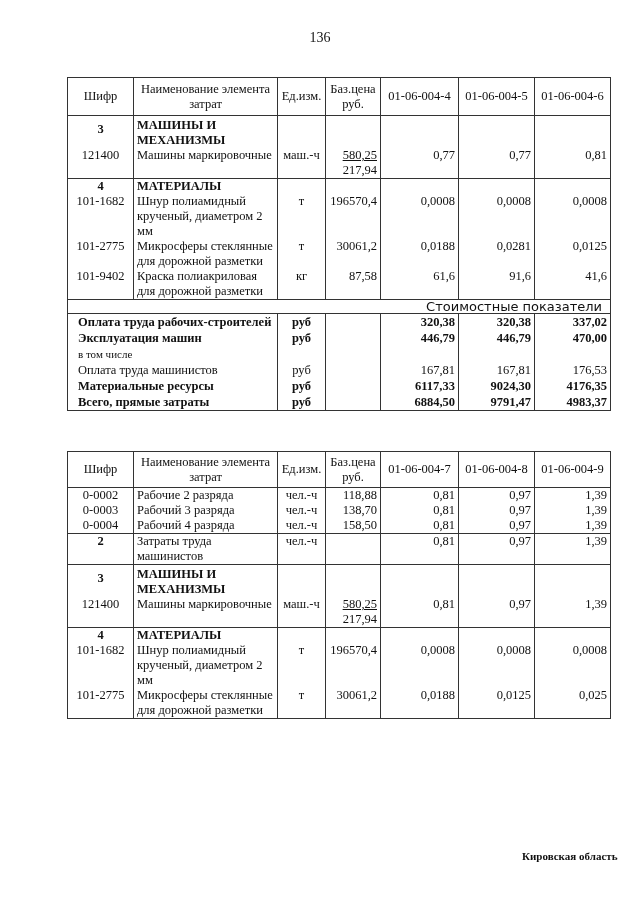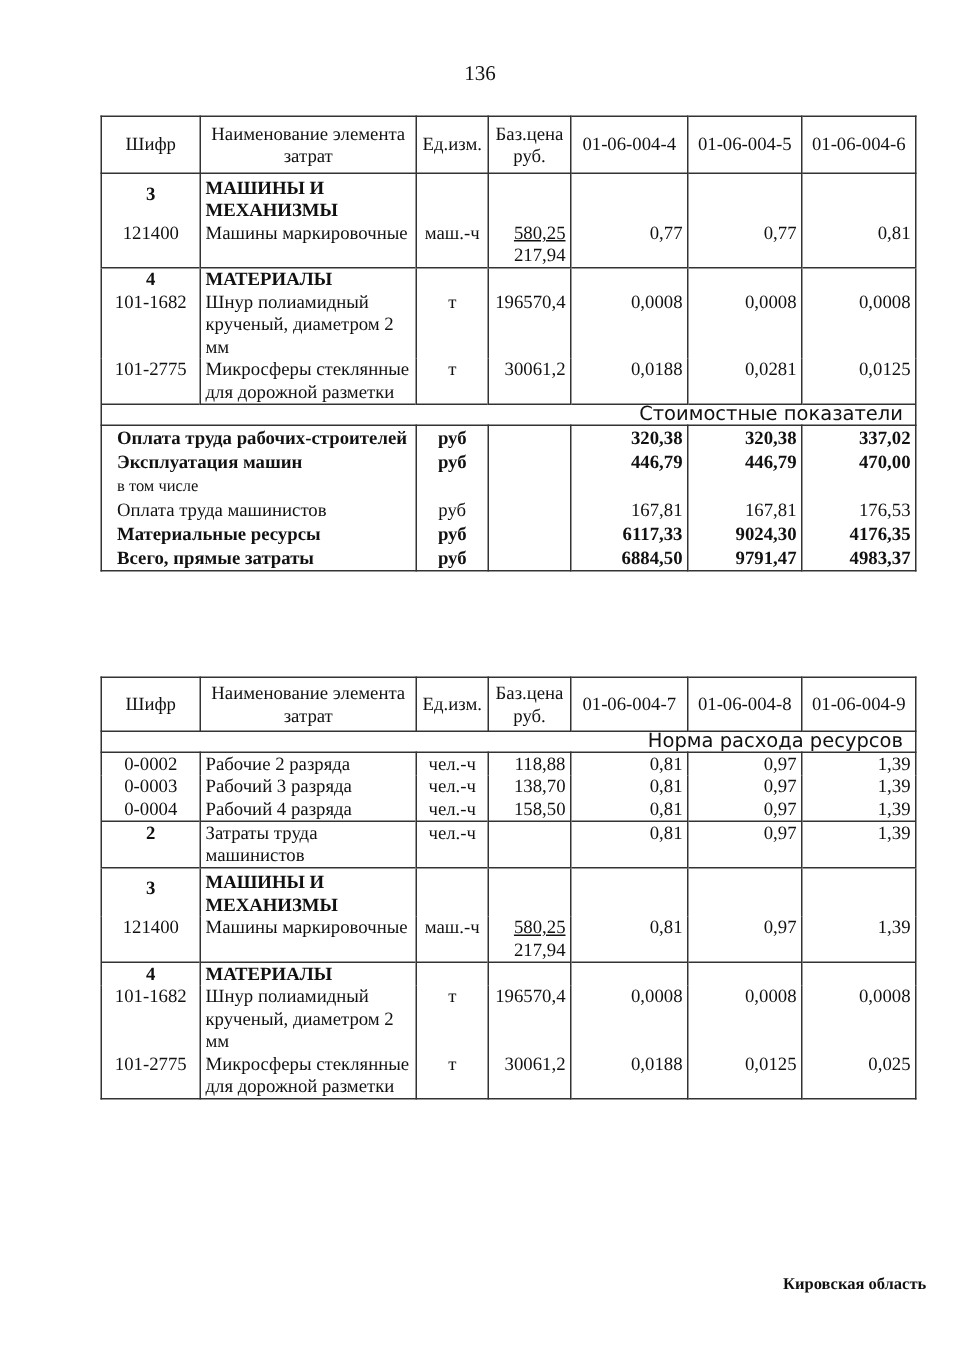--- a/index.html
+++ b/index.html
@@ -1,18 +1,18 @@
 <!DOCTYPE html>
 <html><head>
 <meta charset="utf-8">
 <style>
   html, body { margin:0; padding:0; background:#ffffff; }
   body { width:640px; height:905px; position:relative; overflow:hidden;
          font-family:"Liberation Serif", "DejaVu Serif", serif; color:#111; font-size:12.5px; }
-  .page-num { position:absolute; top:42px; left:0; width:640px; text-align:center; font-size:14px; }
+  .page-num { position:absolute; top:30px; left:0; width:640px; text-align:center; font-size:14px; }
   table { position:absolute; left:67px; border-collapse:collapse; table-layout:fixed; width:543px; }
   #t1 { top:77px; }
   #t2 { top:451px; }
   td, th { border-left:1px solid #333; border-right:1px solid #333; padding:0 3px; vertical-align:top; line-height:15px; font-weight:normal; }
   th { border:1px solid #333; text-align:center; vertical-align:middle; line-height:15px; padding:2px 2px; }
   .c-code { text-align:center; }
   .c-unit { text-align:center; }
   .c-price { text-align:right; }
   .c-val { text-align:right; }
   .bold { font-weight:bold; }
@@ -90,20 +90,29 @@
   </tr>
   <tr>
     <td class="c-code">101-2775</td>
     <td>Микросферы стеклянные для дорожной разметки</td>
     <td class="c-unit">т</td>
     <td class="c-price">30061,2</td>
     <td class="c-val">0,0188</td>
     <td class="c-val">0,0281</td>
     <td class="c-val">0,0125</td>
   </tr>
+  <tr class="last">
+    <td class="c-code">101-9402</td>
+    <td>Краска полиакриловая для дорожной разметки</td>
+    <td class="c-unit">кг</td>
+    <td class="c-price">87,58</td>
+    <td class="c-val">61,6</td>
+    <td class="c-val">91,6</td>
+    <td class="c-val">41,6</td>
+  </tr>
   <tr class="sub-caption">
     <td colspan="7">Стоимостные показатели</td>
   </tr>
 
   <tr class="summary">
     <td colspan="2" class="lbl b">Оплата труда рабочих-строителей</td>
     <td class="c-unit b">руб</td>
     <td></td>
     <td class="c-val b">320,38</td>
     <td class="c-val b">320,38</td>
@@ -165,23 +174,20 @@
   <tbody>
       <tr style="height:36px">
     <th>Шифр</th>
     <th>Наименование элемента затрат</th>
     <th>Ед.изм.</th>
     <th>Баз.цена руб.</th>
     <th>01-06-004-7</th>
     <th>01-06-004-8</th>
     <th>01-06-004-9</th>
   </tr>
-  <tr class="sub-caption">
-    <td colspan="7">Норма расхода ресурсов</td>
-  </tr>
   <tr style="line-height:19px">
     <td class="c-code">0-0002</td>
     <td>Рабочие 2 разряда</td>
     <td class="c-unit">чел.-ч</td>
     <td class="c-price">118,88</td>
     <td class="c-val">0,81</td>
     <td class="c-val">0,97</td>
     <td class="c-val">1,39</td>
   </tr>
   <tr>

